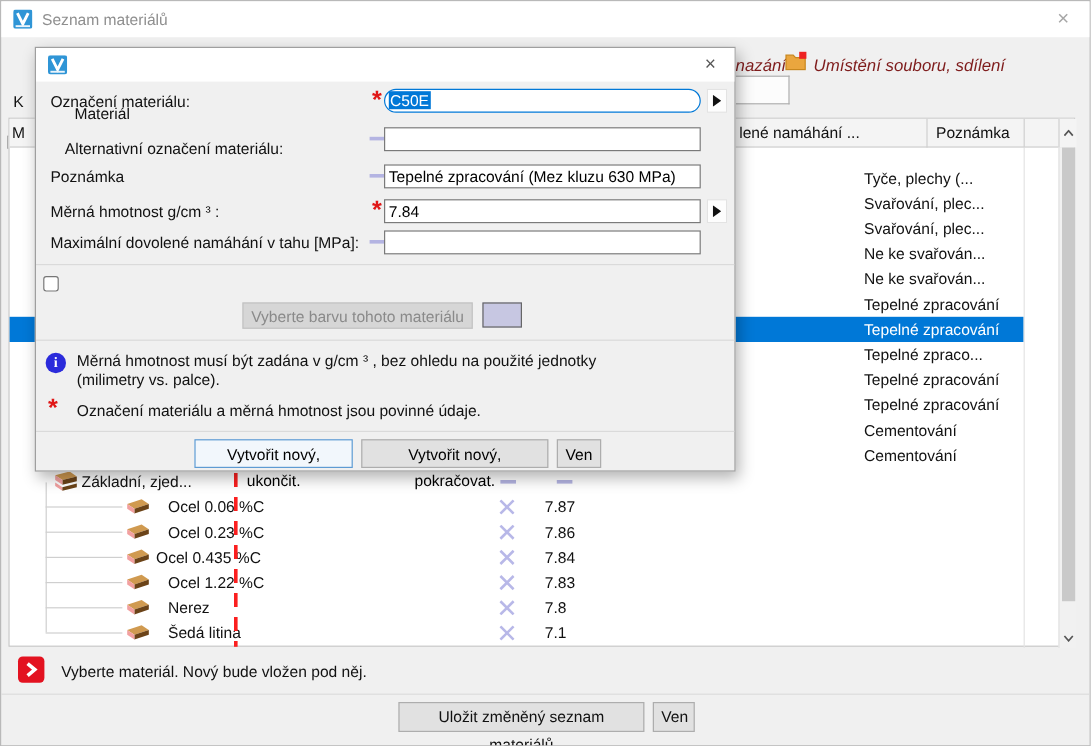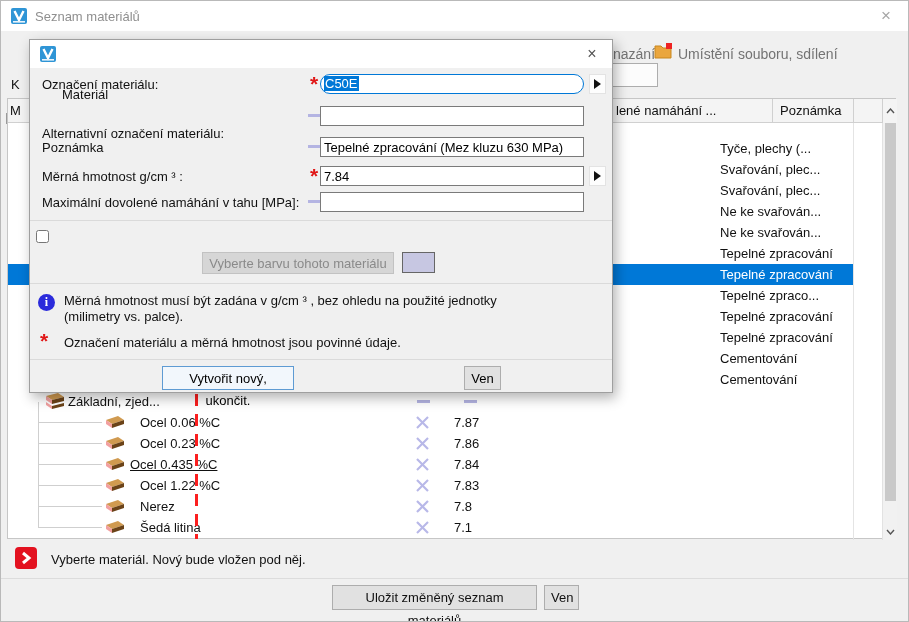--- a/index.html
+++ b/index.html
@@ -7,21 +7,21 @@
   .abs{position:absolute;}
   .win{position:relative;width:909px;height:622px;background:#f0f0f0;
        border:1px solid #b9b9b9;overflow:hidden;font-size:13px;color:#111;}
   
   .titlebar{position:absolute;left:0;top:0;width:100%;height:30px;background:#ffffff;}
   .title-text{position:absolute;left:34px;top:8px;color:#8f8f8f;font-size:13px;}
   .win-close{position:absolute;right:10px;top:3px;width:24px;height:24px;color:#a6a6a6;
              font-size:17px;text-align:center;line-height:24px;cursor:default;}
   .logo{position:absolute;width:16px;height:16px;}
   
-  .blue-link{position:absolute;color:#737373;font-size:14px;white-space:nowrap;}
+  .blue-link{position:absolute;color:#7f1d1d;font-size:14px;white-space:nowrap;font-style:italic;}
   .partial-box{position:absolute;left:612px;top:62px;width:45px;height:24px;
                background:#fcfcfc;border:1px solid #adadad;border-left:none;}
   .frag{position:absolute;color:#111;font-size:13px;}
   .frag-box{position:absolute;left:5px;top:112px;width:13px;height:11px;
             background:#fdfdfd;border:1px solid #9a9a9a;}
   
   .table{position:absolute;left:6px;top:97px;width:889px;height:441px;background:#fff;
          border:1px solid #c6c6c6;}
   .thead{position:absolute;left:0;top:0;width:100%;height:24px;background:#f4f4f4;
          border-bottom:1px solid #d0d0d0;}
@@ -214,21 +214,21 @@
       <span class="dens">7.86</span>
     </div>
 
     <div class="ttrow" style="top:355px;">
       <div class="conn"></div>
       <svg class="abs" style="left:94px;top:3px;" width="24" height="14" viewBox="0 0 24 14">
         <polygon points="4,5 16,1 22,5 10,9" fill="#d09a50"></polygon>
           <polygon points="10,9 22,5 22,9 10,13" fill="#6b4318"></polygon>
           <polygon points="4,5 10,9 10,13 4,9" fill="#f2a0a0"></polygon>
       </svg>
-      <span class="lbl" style="left:122px;text-decoration:underline;">Ocel 0.435 %C</span>
+      <span class="lbl" style="left:122px;">Ocel 0.435 %C</span>
       <svg class="xmark" width="13" height="13" viewBox="0 0 13 13">
           <line x1="1" y1="1" x2="12" y2="12" stroke="#b8b8e8" stroke-width="2.2"></line>
           <line x1="12" y1="1" x2="1" y2="12" stroke="#b8b8e8" stroke-width="2.2"></line>
         </svg>
       <span class="dens">7.84</span>
     </div>
 
     <div class="ttrow" style="top:376px;">
       <div class="conn"></div>
       <svg class="abs" style="left:94px;top:3px;" width="24" height="14" viewBox="0 0 24 14">
@@ -310,21 +310,21 @@
 
     <span class="fld-label" style="top:37px;">Označení materiálu:</span>
     <span class="req" style="top:35px;">*</span>
     <div class="inp focus" style="top:34px;border-radius:10px;"><span class="seltext">C50E</span></div>
     <div class="arrow-btn" style="top:34px;">
       <svg width="7" height="10" viewBox="0 0 7 10">
           <polygon points="0,0 7,5 0,10" fill="#111"></polygon>
         </svg>
     </div>
 
-    <span class="fld-label" style="top:86px;">Alternativní označení materiálu:</span>
+    <span class="fld-label" style="top:76px;margin-left:12px;">Alternativní označení materiálu:</span>
     <div class="dashm" style="top:74px;"></div>
     <input class="inp" style="top: 66px;" value="">
 
     <span class="fld-label" style="top:100px;">Poznámka</span>
     <div class="dashm" style="top:105px;"></div>
     <input class="inp" style="top: 97px;" value="Tepelné zpracování (Mez kluzu 630 MPa)">
 
     <span class="fld-label" style="top:129px;">Měrná hmotnost g/cm ³ :</span>
     <span class="req" style="top:127px;">*</span>
     <input class="inp" style="top: 126px;" value="7.84">
@@ -350,16 +350,17 @@
     <div class="info-icon">i</div>
     <span class="info-line" style="top:253px;">Měrná hmotnost musí být zadána v g/cm ³  , bez ohledu na použité jednotky</span>
     <span class="info-line" style="top:269px;">(milimetry vs. palce).</span>
 
     <span class="req-note-star">*</span>
     <span class="info-line" style="top:295px;">Označení materiálu a měrná hmotnost jsou povinné údaje.</span>
 
     <div class="dlg-sep" style="top:319px;"></div>
 
     <button class="dlg-btn default" style="left:120px;width:132px;">Vytvořit nový, ukončit.</button>
+    <button class="dlg-btn" style="left:259px;width:156px;">Vytvořit nový, pokračovat.</button>
     <button class="dlg-btn" style="left:422px;width:37px;">Ven</button>
   </div>
 
 </div>
 
 </body></html>

